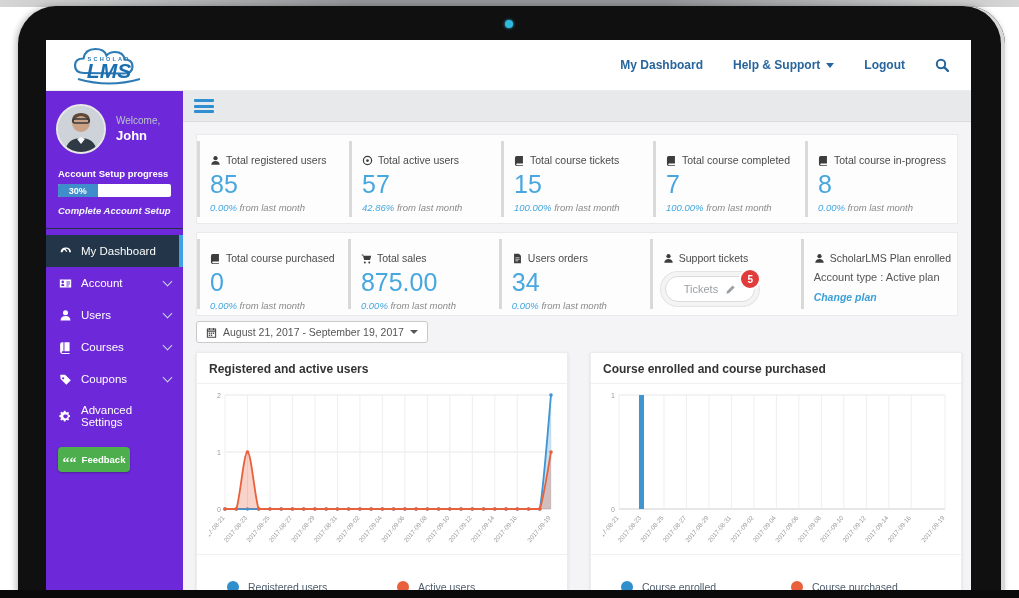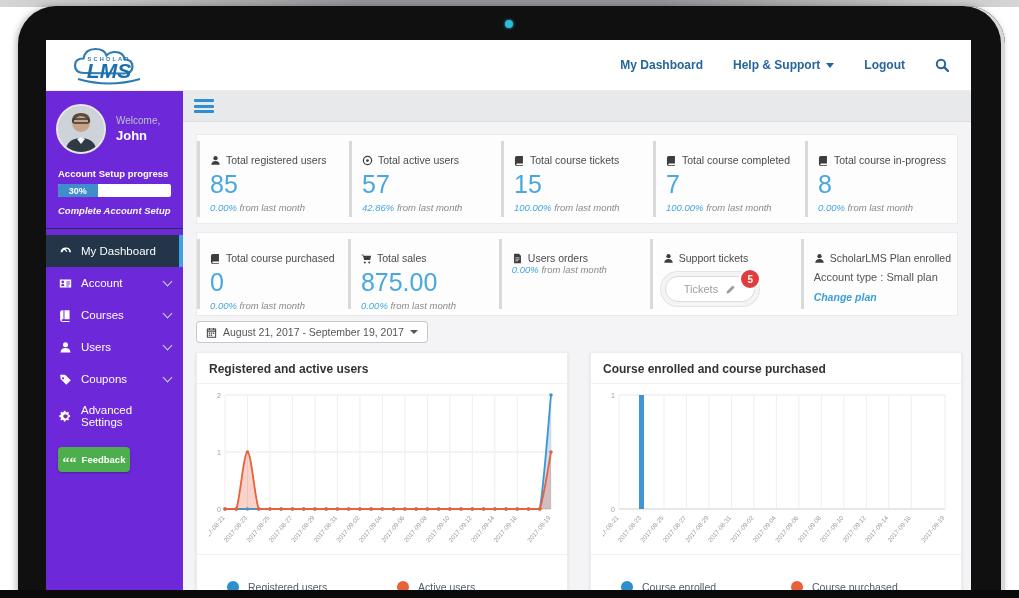--- a/index.html
+++ b/index.html
@@ -157,34 +157,34 @@
               <svg viewBox="0 0 16 16">
                   <path d="M1,3 h14 v10 h-14 z M3,6 a1.6,1.6 0 1 0 3.2,0 a1.6,1.6 0 1 0 -3.2,0 M2.5,11 q0.5,-2.6 2.1,-2.6 q1.6,0 2.1,2.6 z M9,5.5 h4.5 v1.2 h-4.5 z M9,8 h4.5 v1.2 h-4.5 z M9,10.5 h3 v1.2 h-3 z" fill-rule="evenodd"></path>
                 </svg>
             </span>
             <span>Account</span>
             <span class="mi-caret"></span>
           </div>
           <div class="menu-item">
             <span class="mi-icon">
               <svg viewBox="0 0 16 16">
+                  <circle cx="8" cy="4.6" r="3.1"></circle>
+                  <path d="M1.8,14 q0.7,-5.4 6.2,-5.4 q5.5,0 6.2,5.4 z"></path>
+                </svg>
+            </span>
+            <span>Users</span>
+            <span class="mi-caret"></span>
+          </div>
+          <div class="menu-item">
+            <span class="mi-icon">
+              <svg viewBox="0 0 16 16">
                   <path d="M4,1.5 h9 v11 h-8.5 a1.2,1.2 0 0 0 0,2.4 h8.5 v1 h-9 a2.6,2.6 0 0 1 -2.6,-2.6 v-9.2 a2.6,2.6 0 0 1 2.6,-2.6 z M5.5,1.5 v11 h1.2 v-11 z"></path>
                 </svg>
             </span>
             <span>Courses</span>
-            <span class="mi-caret"></span>
-          </div>
-          <div class="menu-item">
-            <span class="mi-icon">
-              <svg viewBox="0 0 16 16">
-                  <circle cx="8" cy="4.6" r="3.1"></circle>
-                  <path d="M1.8,14 q0.7,-5.4 6.2,-5.4 q5.5,0 6.2,5.4 z"></path>
-                </svg>
-            </span>
-            <span>Users</span>
             <span class="mi-caret"></span>
           </div>
           <div class="menu-item">
             <span class="mi-icon">
               <svg viewBox="0 0 16 16">
                   <path d="M1.5,2 h6 l7,7 l-5.5,5.5 l-7,-7 z M5,5.2 a1.3,1.3 0 1 0 0.1,0 z" fill-rule="evenodd"></path>
                 </svg>
             </span>
             <span>Coupons</span>
             <span class="mi-caret"></span>
@@ -290,20 +290,21 @@
               <div class="stat-value">875.00</div>
               <div class="stat-foot"><span class="pct">0.00%</span> <span>from last month</span></div>
             </div>
             <div class="stat">
               <div class="stat-label">
                   <svg viewBox="0 0 16 16">
                     <path d="M3,1 h7 l3,3 v11 h-10 z M5,6 h6 v1 h-6 z M5,8.5 h6 v1 h-6 z M5,11 h4 v1 h-4 z" fill-rule="evenodd"></path>
                   </svg>
                   <span>Users orders</span>
                 </div>
+              <div class="stat-value">34</div>
               <div class="stat-foot"><span class="pct">0.00%</span> <span>from last month</span></div>
             </div>
             <div class="stat">
               <div class="stat-label">
                   <svg viewBox="0 0 16 16">
                     <circle cx="8" cy="4.6" r="3.1"></circle>
                     <path d="M1.8,14 q0.7,-5.4 6.2,-5.4 q5.5,0 6.2,5.4 z"></path>
                   </svg>
                   <span>Support tickets</span>
                 </div>
@@ -316,21 +317,21 @@
               </button>
             </div>
             <div class="stat">
               <div class="stat-label">
                   <svg viewBox="0 0 16 16">
                     <circle cx="8" cy="4.6" r="3.1"></circle>
                     <path d="M1.8,14 q0.7,-5.4 6.2,-5.4 q5.5,0 6.2,5.4 z"></path>
                   </svg>
                   <span>ScholarLMS Plan enrolled</span>
                 </div>
-              <div class="plan-line"><span>Account type :</span> <span class="plan-type">Small plan</span></div>
+              <div class="plan-line"><span>Account type :</span> <span class="plan-type">Active plan</span></div>
               <div class="change-link">Change plan</div>
             </div>
           </div>
 
           <div class="date-row">
             <div class="datepicker">
               <svg viewBox="0 0 16 16">
                   <path d="M2,3 h12 v12 h-12 z M2,6 h12 M5,1.5 v3 M11,1.5 v3" fill="none" stroke="#444" stroke-width="1.5"></path>
                   <rect x="4" y="8" width="2" height="2"></rect>
                   <rect x="7" y="8" width="2" height="2"></rect>

